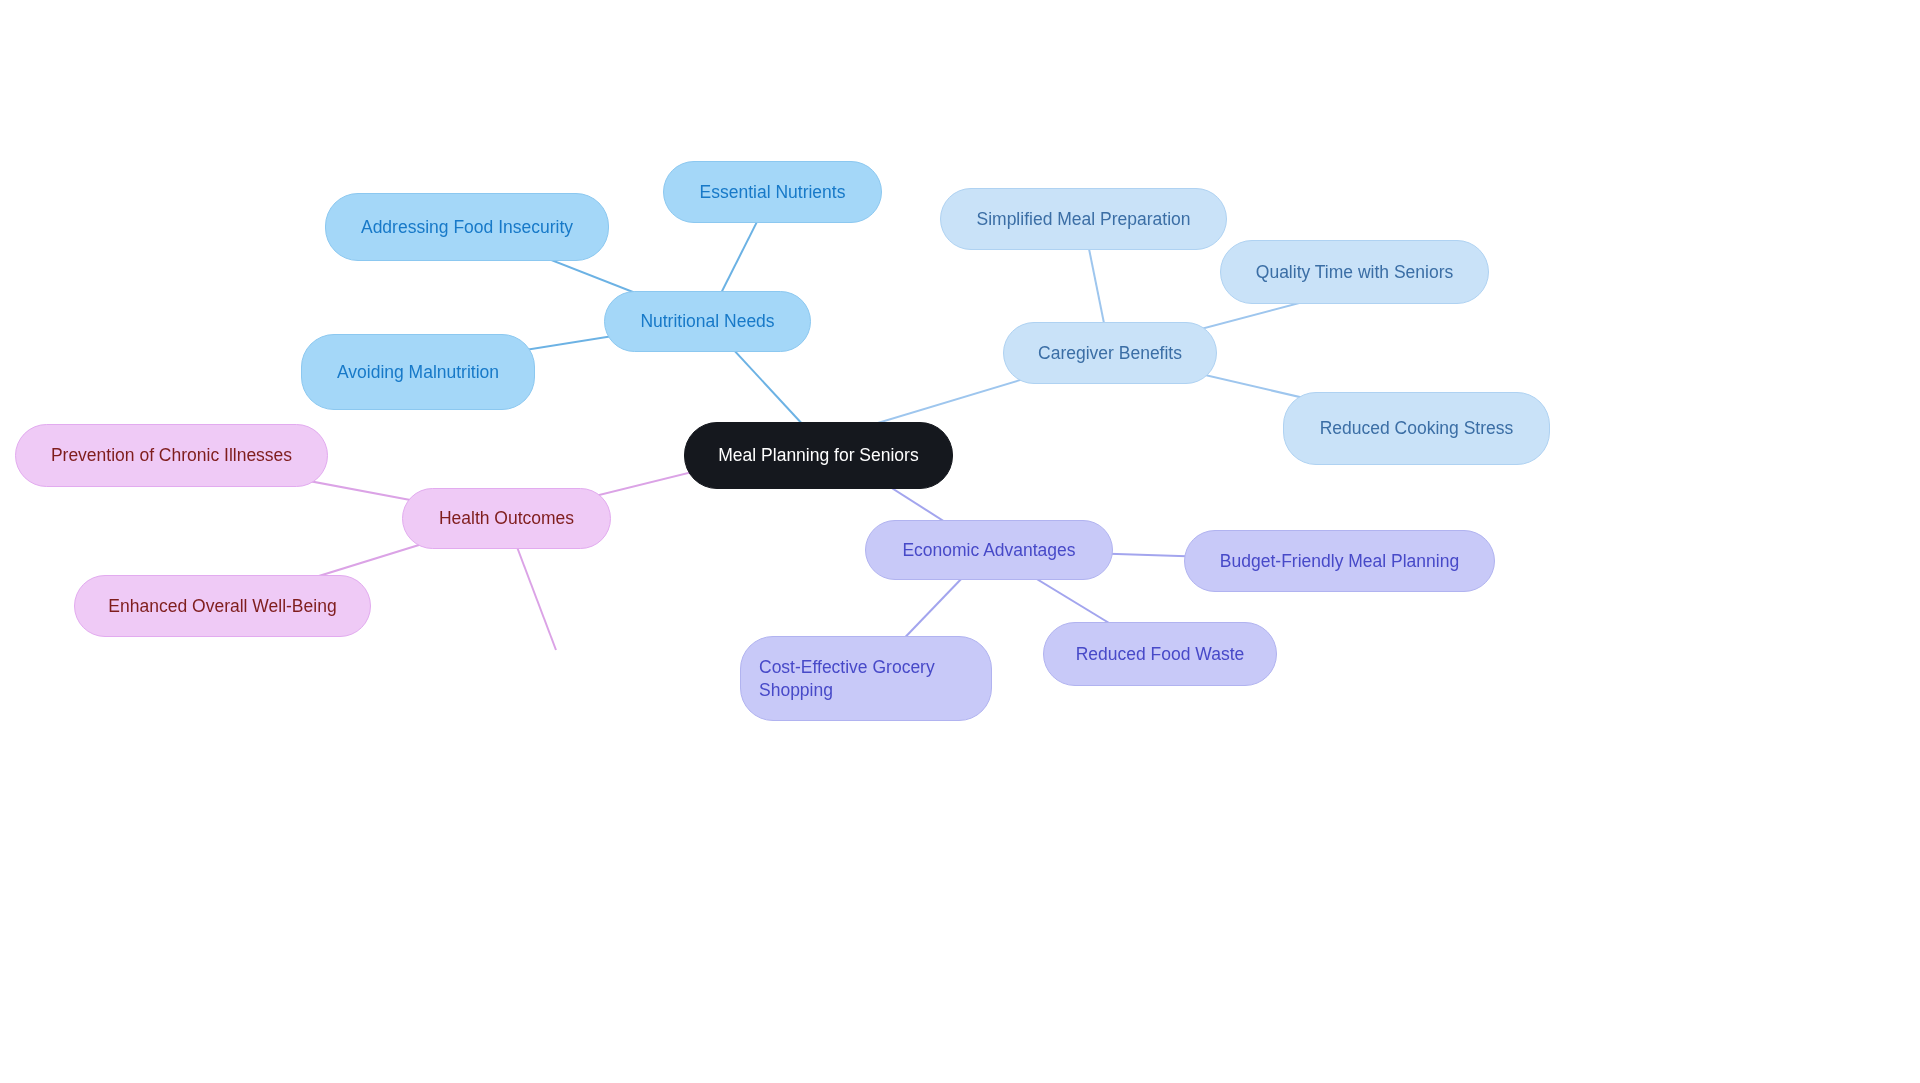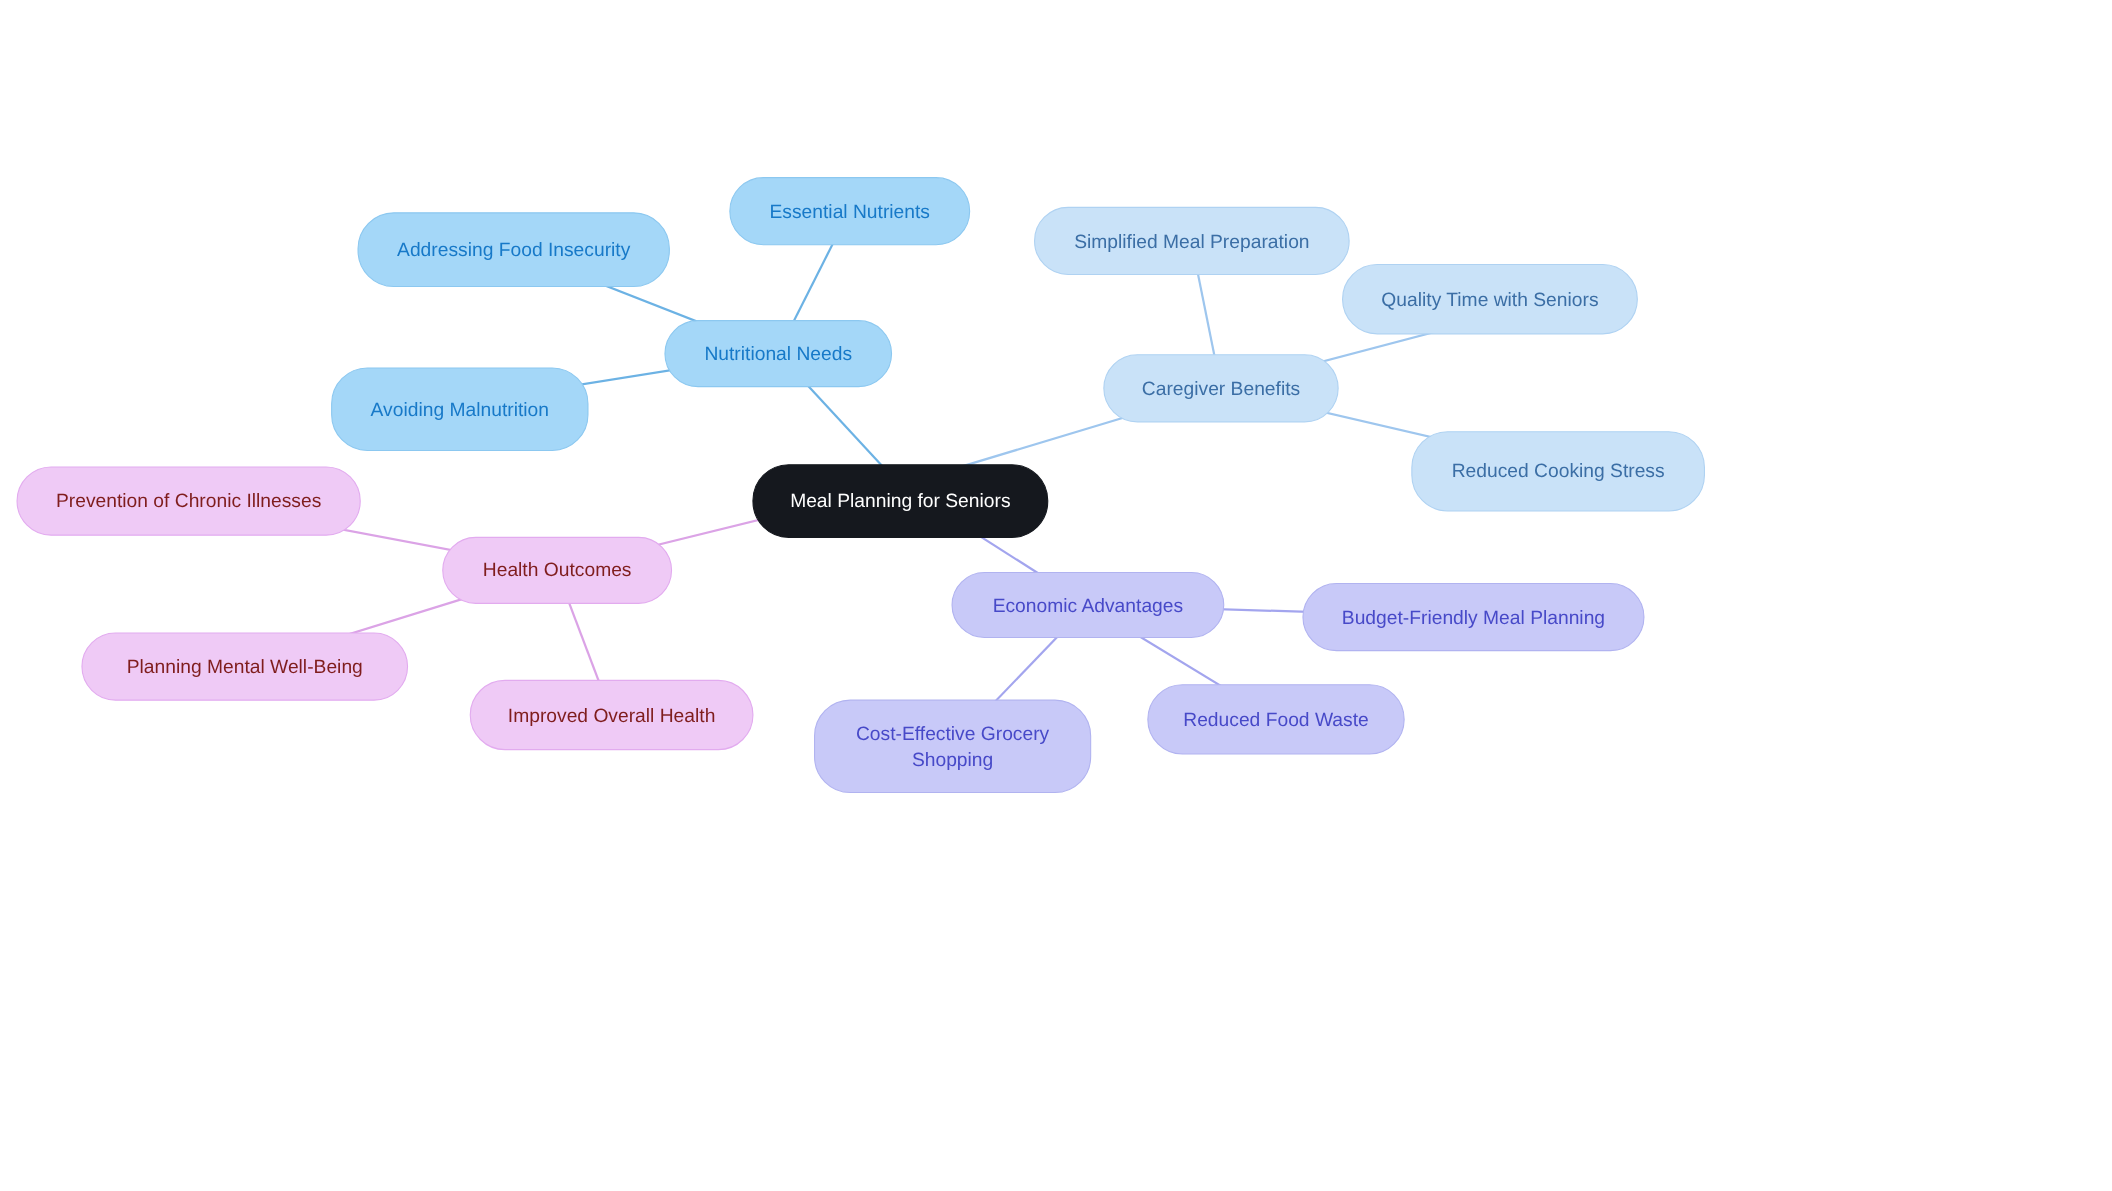--- a/index.html
+++ b/index.html
@@ -16,21 +16,20 @@
     left: 0; top: 0;
     width: 1920px; height: 1083px;
     z-index: 1;
   }
   .edges line { stroke-width: 2; fill: none; }
   .node {
     position: absolute;
     display: flex;
     align-items: center;
     justify-content: center;
-    text-align: center;
     box-sizing: border-box;
     border-radius: 33px;
     font-size: 17.5px;
     line-height: 1.3;
     padding: 6px 18px;
     z-index: 2;
     cursor: default;
   }
   
   .n-root { background: #15181E; color: #FFFFFF; border: 1px solid #15181E; }
@@ -83,21 +82,20 @@
   <div class="node g-nutrition" style="left:325px; top:193px; width:284px; height:68px;">Addressing Food Insecurity</div>
   <div class="node g-nutrition" style="left:301px; top:334px; width:234px; height:76px;">Avoiding Malnutrition</div>
 
   <div class="node g-caregiver" style="left:1003px; top:322px; width:214px; height:62px;">Caregiver Benefits</div>
   <div class="node g-caregiver" style="left:940px; top:188px; width:287px; height:62px;">Simplified Meal Preparation</div>
   <div class="node g-caregiver" style="left:1220px; top:240px; width:269px; height:64px;">Quality Time with Seniors</div>
   <div class="node g-caregiver" style="left:1283px; top:392px; width:267px; height:73px;">Reduced Cooking Stress</div>
 
   <div class="node g-health" style="left:402px; top:488px; width:209px; height:61px;">Health Outcomes</div>
   <div class="node g-health" style="left:15px; top:424px; width:313px; height:63px;">Prevention of Chronic Illnesses</div>
-  <div class="node g-health" style="left:74px; top:575px; width:297px; height:62px;">Planning Mental Well-Being</div>
-  <div class="node g-health" style="left:427px; top:618px; width:258px; height:64px;">Improved Overall Health</div>
+  <div class="node g-health" style="left:74px; top:575px; width:297px; height:62px;">Enhanced Overall Well-Being</div>
 
   <div class="node g-economic" style="left:865px; top:520px; width:248px; height:60px;">Economic Advantages</div>
   <div class="node g-economic" style="left:1184px; top:530px; width:311px; height:62px;">Budget-Friendly Meal Planning</div>
   <div class="node g-economic" style="left:740px; top:636px; width:252px; height:85px;">Cost-Effective Grocery Shopping</div>
   <div class="node g-economic" style="left:1043px; top:622px; width:234px; height:64px;">Reduced Food Waste</div>
 
 </div>
 
 </body></html>

